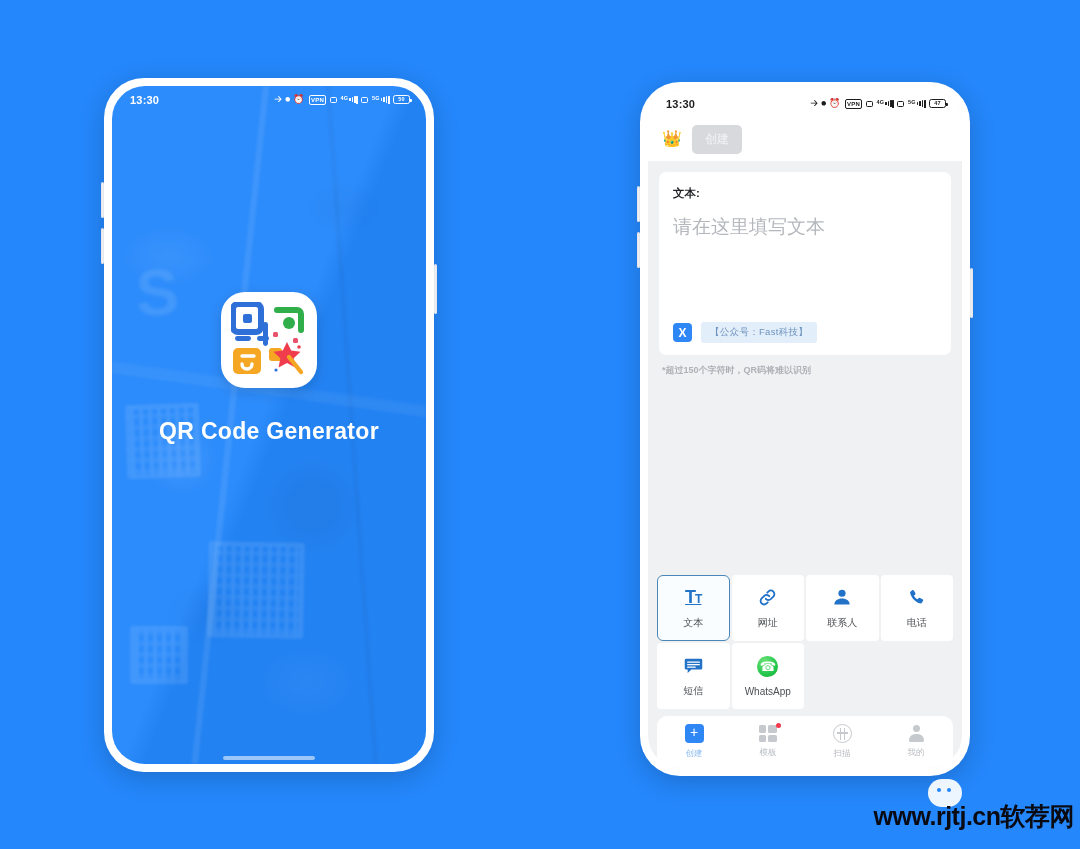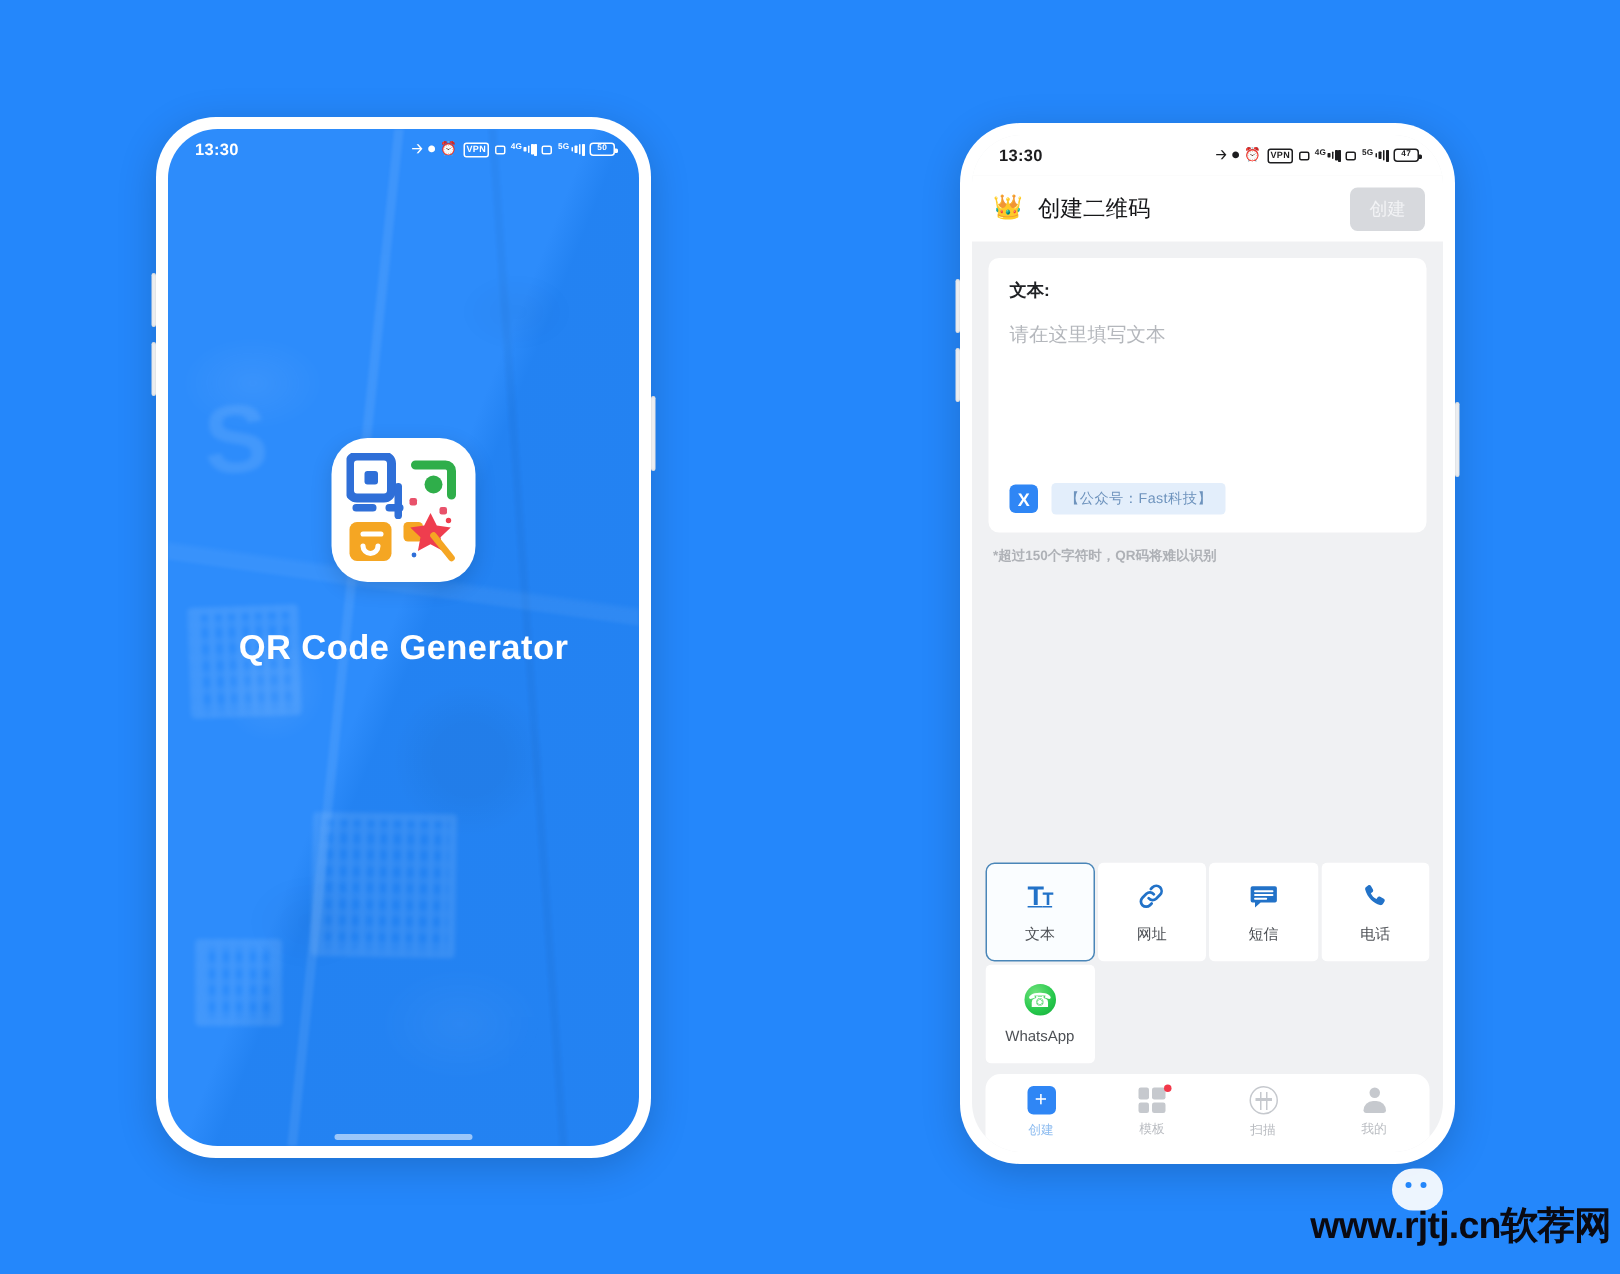--- a/index.html
+++ b/index.html
@@ -145,21 +145,21 @@
     border: none; border-radius: 5px; padding: 6px 13px;
     font-family: inherit;
   }
 
   .card {
     margin: 11px 11px 0 11px; background: #fff; border-radius: 7px;
     padding: 14px 14px 12px 14px; height: 183px;
     display: flex; flex-direction: column;
   }
   .field-label { font-size: 11.5px; color: #1f2124; font-weight: bold; }
-  .field-ph { margin-top: 13px; font-size: 13px; color: #b4b7bc; }
+  .field-ph { margin-top: 13px; font-size: 19px; color: #b4b7bc; }
   .tag-row { margin-top: auto; display: flex; align-items: center; gap: 9px; }
   .tag-x {
     width: 19px; height: 19px; background: #2f86f5; border-radius: 4px;
     color: #fff; font-size: 12px; font-weight: bold;
     display: flex; align-items: center; justify-content: center;
   }
   .tag-pill {
     background: #e3eefb; color: #6e93bd; font-size: 9.5px;
     border-radius: 3px; padding: 4px 9px; letter-spacing: .3px;
   }
@@ -397,21 +397,20 @@
               </span>
           </span>
           <span class="batt">
               <b>47</b>
             </span>
         </span>
       </div>
 
       <div class="app-header">
         <span class="crown">👑</span>
-        <span class="header-title">创建二维码</span>
         <button class="create-btn">创建</button>
       </div>
 
       <div class="card">
         <div class="field-label">文本:</div>
         <div class="field-ph">请在这里填写文本</div>
         <div class="tag-row">
           <span class="tag-x">X</span>
           <span class="tag-pill">【公众号：Fast科技】</span>
         </div>
@@ -432,41 +431,50 @@
         <div class="tile">
           <span class="tile-ico">
             <svg width="21" height="21" viewBox="0 0 24 24" fill="none" stroke="#2272c8" stroke-width="2.1" stroke-linecap="round">
               <path d="M10 13.5a4 4 0 0 0 5.7.4l3-3a4 4 0 0 0-5.7-5.7l-1.3 1.3"></path>
               <path d="M14 10.5a4 4 0 0 0-5.7-.4l-3 3a4 4 0 0 0 5.7 5.7l1.3-1.3"></path>
             </svg>
           </span>
           <span class="tile-label">网址</span>
         </div>
 
-
+        <div class="tile">
+          <span class="tile-ico">
+            <svg width="20" height="20" viewBox="0 0 24 24" fill="#2272c8">
+              <circle cx="12" cy="7.5" r="4.3"></circle>
+                <path d="M2.8 21c0-4.6 4.1-7.2 9.2-7.2s9.2 2.6 9.2 7.2z"></path>
+            </svg>
+          </span>
+          <span class="tile-label">联系人</span>
+        </div>
+
+
+        <div class="tile">
+          <span class="tile-ico">
+            <svg width="19" height="19" viewBox="0 0 24 24" fill="#2272c8">
+              <path d="M6.6 2.8c.8-.5 1.8-.2 2.2.6l1.7 3c.4.8.2 1.8-.6 2.3l-1.2.8c.9 2.2 2.6 3.9 4.8 4.8l.8-1.2c.5-.8 1.5-1 2.3-.6l3 1.7c.8.4 1.1 1.4.6 2.2l-1.2 2c-.5.9-1.6 1.3-2.6 1C11 18.2 5.8 13 4 6.6c-.3-1 .1-2.1 1-2.6z"></path>
+            </svg>
+          </span>
+          <span class="tile-label">电话</span>
+        </div>
 
         <div class="tile">
           <span class="tile-ico">
             <svg width="21" height="20" viewBox="0 0 24 24" fill="#2272c8">
               <path d="M3 4.5h18a1.5 1.5 0 0 1 1.5 1.5v10a1.5 1.5 0 0 1-1.5 1.5H9.5L5 21.5V17.5H3A1.5 1.5 0 0 1 1.5 16V6A1.5 1.5 0 0 1 3 4.5z"></path>
               <path d="M5 8.6h14M5 11.6h14M5 14.6h9" stroke="#fff" stroke-width="1.5" stroke-linecap="round"></path>
             </svg>
           </span>
           <span class="tile-label">短信</span>
         </div>
 
-        <div class="tile">
-          <span class="tile-ico">
-            <svg width="19" height="19" viewBox="0 0 24 24" fill="#2272c8">
-              <path d="M6.6 2.8c.8-.5 1.8-.2 2.2.6l1.7 3c.4.8.2 1.8-.6 2.3l-1.2.8c.9 2.2 2.6 3.9 4.8 4.8l.8-1.2c.5-.8 1.5-1 2.3-.6l3 1.7c.8.4 1.1 1.4.6 2.2l-1.2 2c-.5.9-1.6 1.3-2.6 1C11 18.2 5.8 13 4 6.6c-.3-1 .1-2.1 1-2.6z"></path>
-            </svg>
-          </span>
-          <span class="tile-label">电话</span>
-        </div>
-
 
         <div class="tile">
           <span class="tile-ico">
               <span class="wa-ico">☎</span>
             </span>
           <span class="tile-label">WhatsApp</span>
         </div>
       </div>
 
       <div class="nav-wrap">

